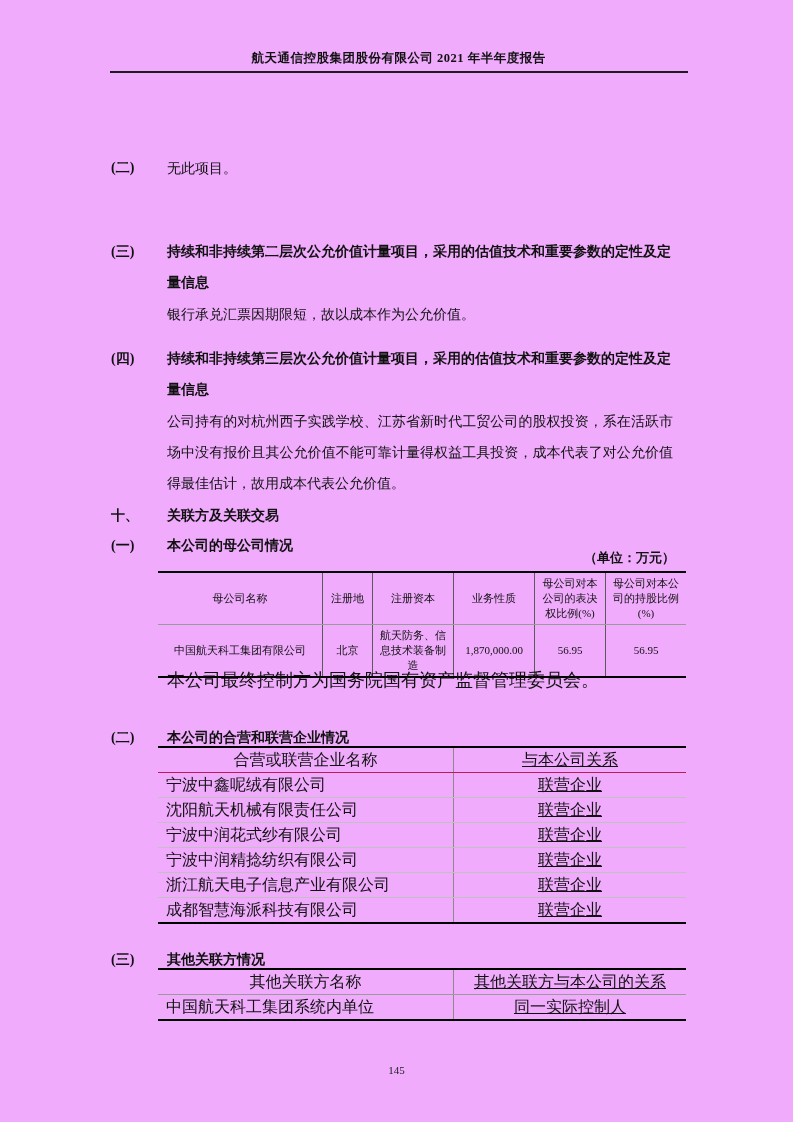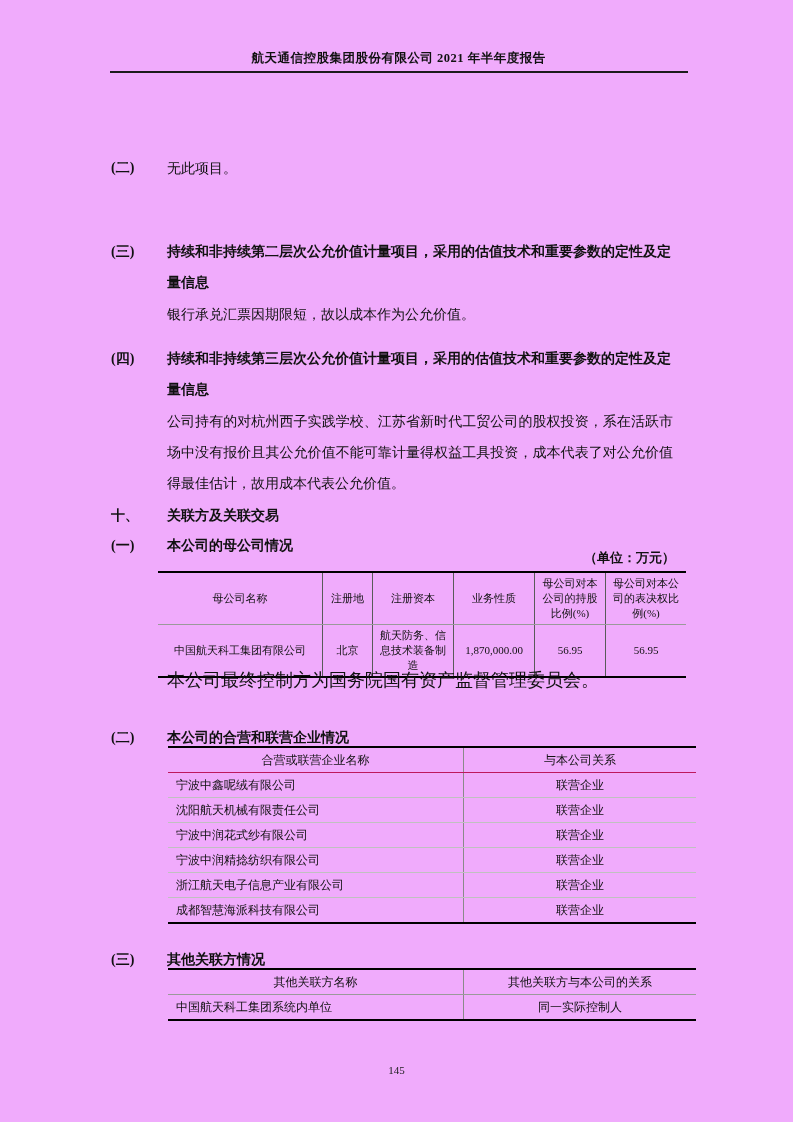--- a/index.html
+++ b/index.html
@@ -42,23 +42,23 @@
   .tbl .trow { display: grid; }
   .t1 .trow { grid-template-columns: 164px 50px 81px 81px 71px 81px; }
   .t2 .trow, .t3 .trow { grid-template-columns: 295px 233px; }
   .cell {
     display: flex; align-items: center; justify-content: center;
     text-align: center; padding: 3px 4px; line-height: 15px;
   }
   .cell + .cell { border-left: 1px solid #5a5a5a; }
   .t1 .trow-data { border-top: 1px solid #9a9a9a; }
   .t1 .trow-head .cell, .t1 .trow-data .cell { min-height: 45px; }
-  .t2, .t3 { font-size: 12px; margin-left: 10px; }
+  .t2, .t3 { font-size: 16px; }
   .t2 .cell, .t3 .cell { line-height: 16px; min-height: 24px; padding: 3px 8px; }
-  .t2 .cell + .cell, .t3 .cell + .cell { border-left: 1px solid #8a8a8a; }
+  .t2 .cell + .cell, .t3 .cell + .cell { border-left: 1px solid #8a8a8a; text-decoration: underline; }
   .t2 .trow + .trow { border-top: 1px solid #be185d; }
   .t2 .trow-data + .trow-data { border-top: 1px solid #c0c0c0; }
   .t3 .trow + .trow { border-top: 1px solid #9a9a9a; }
   .cell.left { justify-content: flex-start; text-align: left; }
   .num-cell { font-family: "Liberation Serif", "DejaVu Serif", serif; }
   
   .page-number {
     position: absolute; top: 1064px; left: 0; width: 100%;
     text-align: center; font-size: 11px; color: #222;
   }
@@ -111,22 +111,22 @@
     </div>
 
     <div class="unit-note" style="top:549px">（单位：万元）</div>
 
     <div class="tbl t1" style="top:571px">
       <div class="trow trow-head">
         <div class="cell">母公司名称</div>
         <div class="cell">注册地</div>
         <div class="cell">注册资本</div>
         <div class="cell">业务性质</div>
+        <div class="cell">母公司对本公司的表决权比例(%)</div>
         <div class="cell">母公司对本公司的持股比例(%)</div>
-        <div class="cell">母公司对本公司的表决权比例(%)</div>
       </div>
       <div class="trow trow-data">
         <div class="cell">中国航天科工集团有限公司</div>
         <div class="cell">北京</div>
         <div class="cell">航天防务、信息技术装备制造</div>
         <div class="cell num-cell">1,870,000.00</div>
         <div class="cell num-cell">56.95</div>
         <div class="cell num-cell">56.95</div>
       </div>
     </div>

